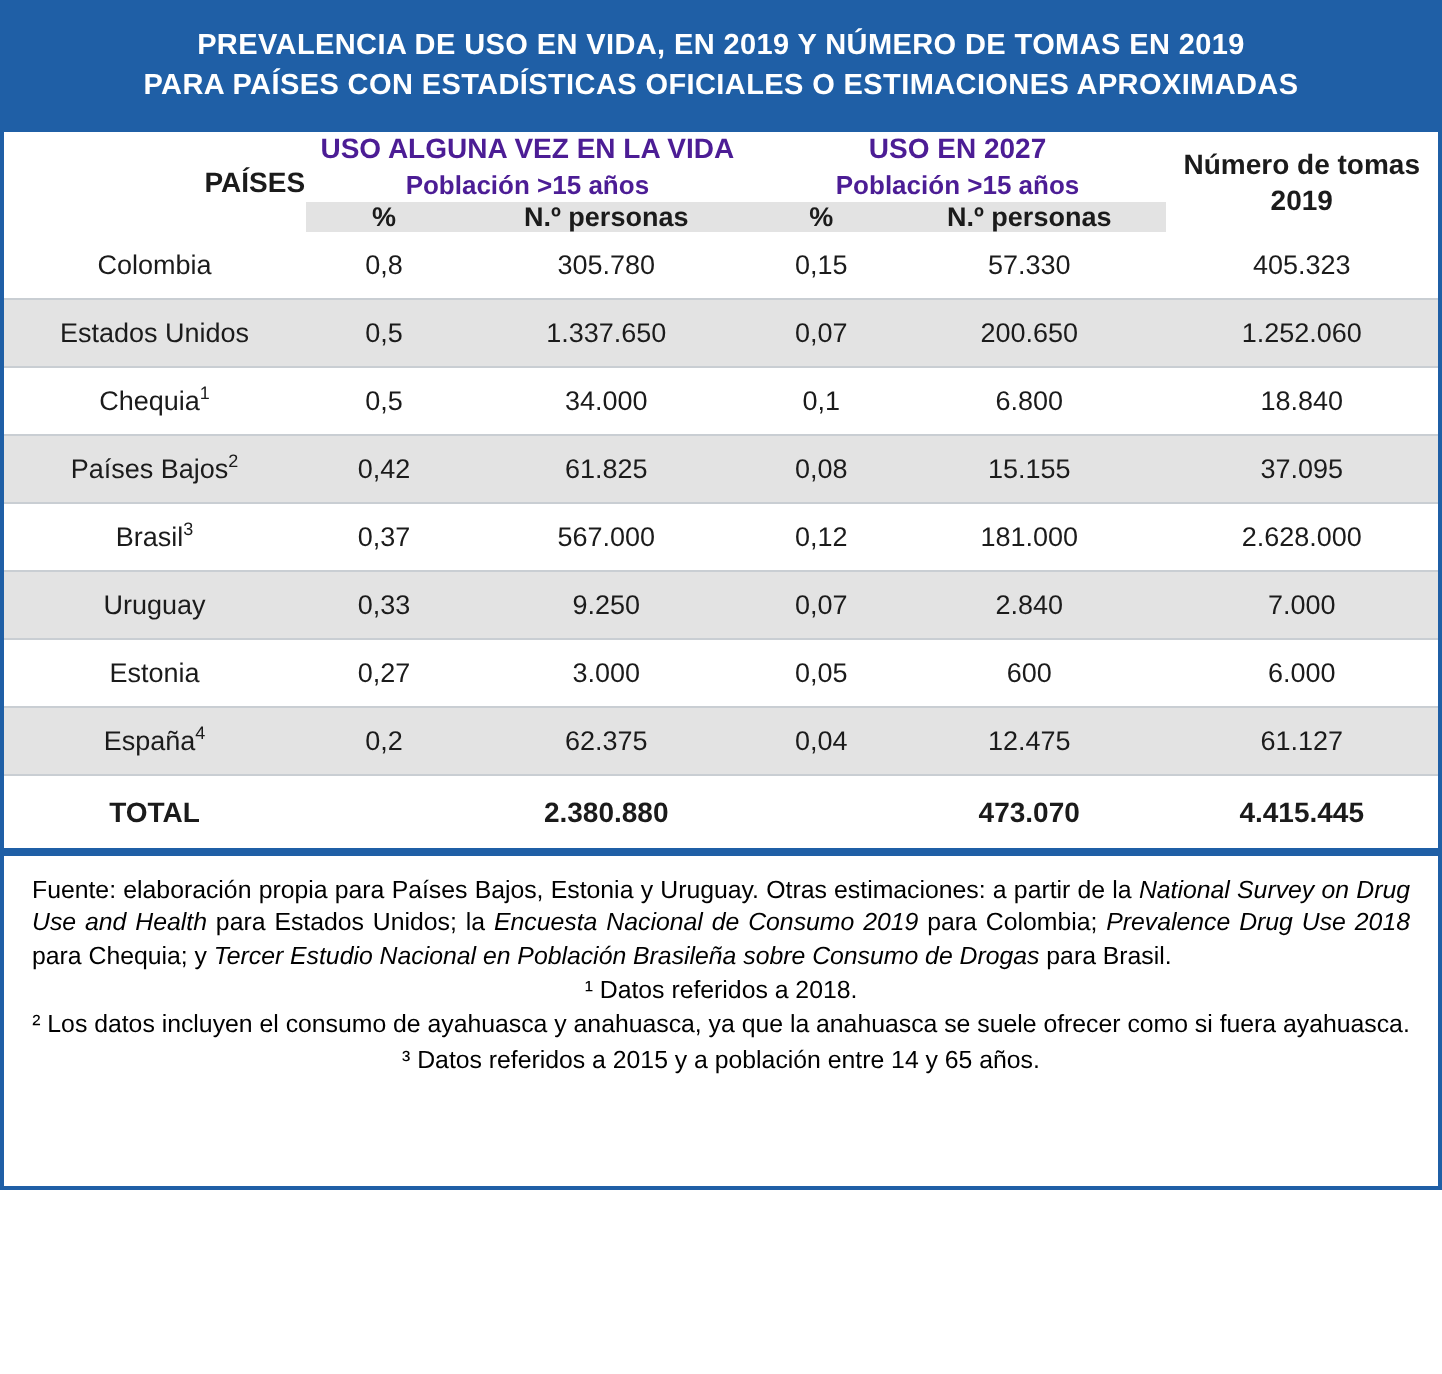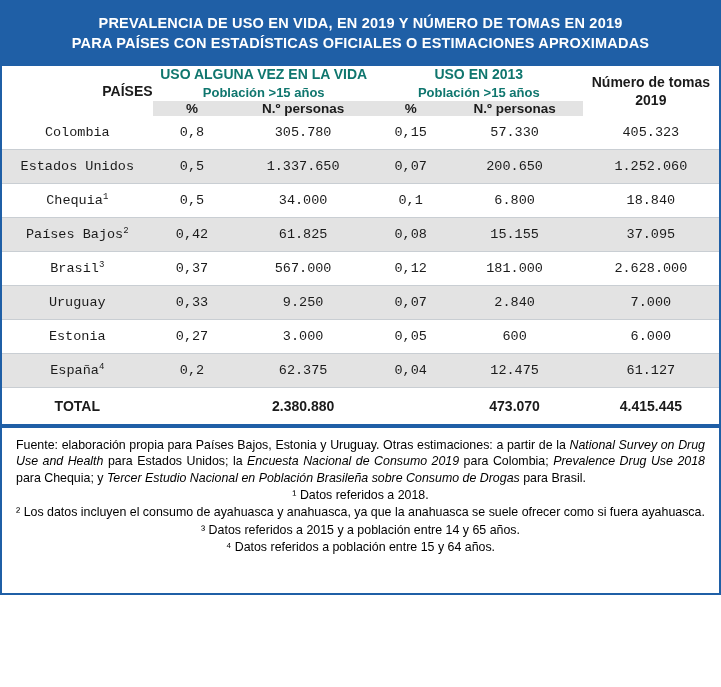--- a/index.html
+++ b/index.html
@@ -63,21 +63,21 @@
     font-weight: bold;
     font-size: 14px;
     text-align: right;
     color: #1b1b1b;
     padding: 6px 4px 6px 4px;
   }
   .hdr-group {
     font-weight: bold;
     font-size: 14px;
     text-align: center;
-    color: #0f766e;
+    color: #4c1d95;
     line-height: 1.25;
     padding: 8px 6px 4px 6px;
   }
   .hdr-group .sub {
     display: block;
     font-size: 13px;
     font-weight: bold;
     padding-top: 1px;
   }
   .hdr-tomas {
@@ -92,21 +92,20 @@
     font-weight: bold;
     font-size: 13.5px;
     text-align: center;
     padding: 9px 4px 9px 4px;
     color: #1b1b1b;
   }
   tr.data td {
     font-size: 13.5px;
     padding: 9px 6px;
     text-align: center;
-    font-family: Liberation Mono, monospace;
   }
   tr.data td.country {
     text-align: center;
   }
   tr.alt td {
     background: #e3e3e3;
   }
   tr.data td {
     border-bottom: 1px solid #c9ced3;
   }
@@ -162,21 +161,21 @@
         <col class="col-tomas">
       </colgroup>
       <thead>
         <tr>
           <td rowspan="2" class="hdr-countries">PAÍSES</td>
           <td colspan="2" class="hdr-group">
             <span>USO ALGUNA VEZ EN LA VIDA</span>
             <span class="sub">Población &gt;15 años</span>
           </td>
           <td colspan="2" class="hdr-group">
-            <span>USO EN 2013</span>
+            <span>USO EN 2027</span>
             <span class="sub">Población &gt;15 años</span>
           </td>
           <td rowspan="2" class="hdr-tomas">
             <span>Número de tomas</span><br>
             <span>2019</span>
           </td>
         </tr>
         <tr>
           <td class="subhdr">%</td>
           <td class="subhdr">N.º personas</td>
@@ -263,16 +262,15 @@
     </table>
   </div>
 
   <div class="note">
     <p>
       <span>Fuente: elaboración propia para Países Bajos, Estonia y Uruguay. Otras estimaciones: a partir de la </span><span class="italic">National Survey on Drug Use and Health</span><span> para Estados Unidos; la </span><span class="italic">Encuesta Nacional de Consumo 2019</span><span> para Colombia; </span><span class="italic">Prevalence Drug Use 2018</span><span> para Chequia; y </span><span class="italic">Tercer Estudio Nacional en Población Brasileña sobre Consumo de Drogas</span><span> para Brasil.</span>
     </p>
     <p class="fn">¹ Datos referidos a 2018.</p>
     <p class="fn">² Los datos incluyen el consumo de ayahuasca y anahuasca, ya que la anahuasca se suele ofrecer como si fuera ayahuasca.</p>
     <p class="fn">³ Datos referidos a 2015 y a población entre 14 y 65 años.</p>
-    <p class="fn">⁴ Datos referidos a población entre 15 y 64 años.</p>
   </div>
 
 </div>
 
 </body></html>

